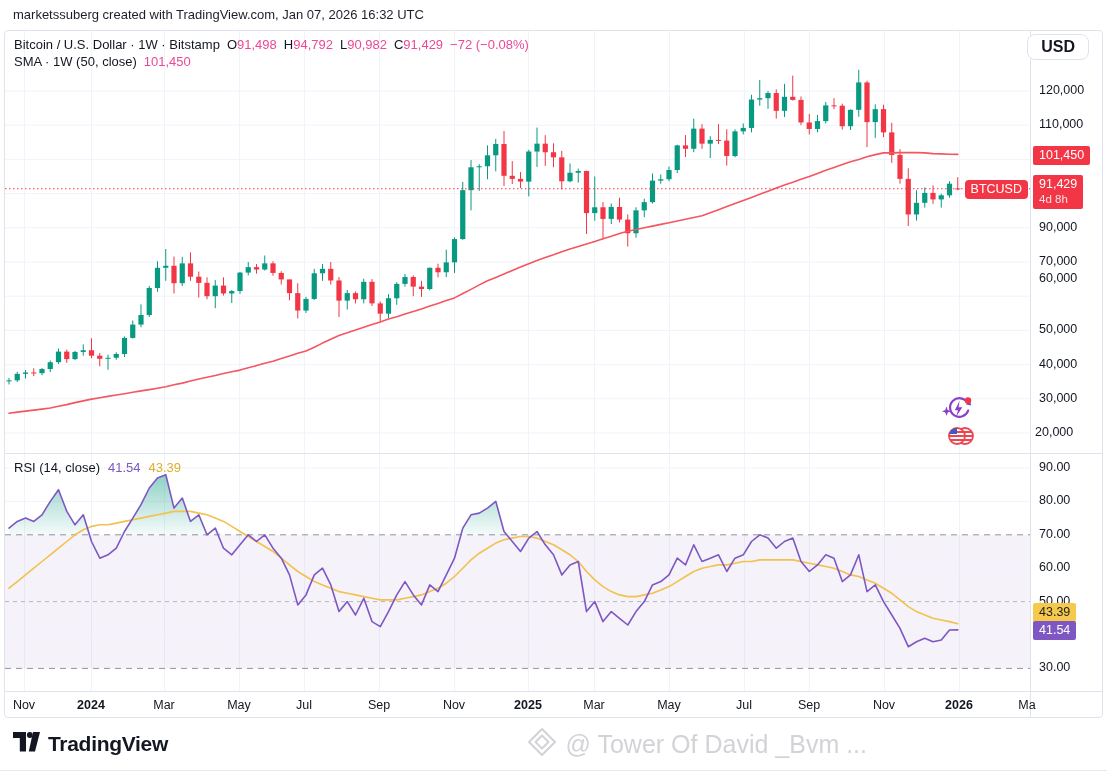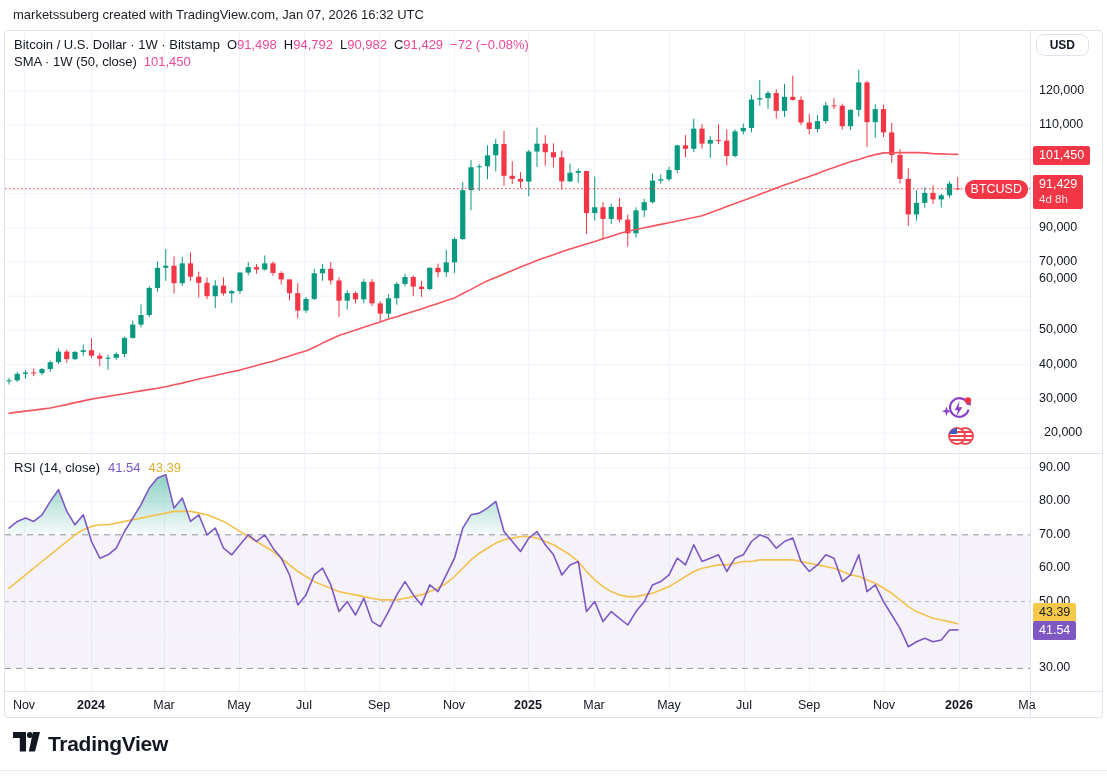--- a/index.html
+++ b/index.html
@@ -15,32 +15,32 @@
   .time-sep { left:0; top:660px; width:1099px; height:1px; }
   .axis-sep { left:1025px; top:0; width:1px; height:688px; }
   .legend { position:absolute; left:9px; top:5px; z-index:5; font-size:13px; color:#131722; }
   .legend-row { height:17px; line-height:17px; white-space:nowrap; }
   .legend-row .pair { margin-left:7px; }
   .red { color:#ec4899; }
   .rsi-legend { position:absolute; left:9px; top:429px; z-index:5; font-size:13px; color:#131722; white-space:nowrap; }
   .rsi-val { color:#7e57c2; margin-left:8px; }
   .rsi-ma-val { color:#dfae2e; margin-left:8px; }
   .usd-btn { position:absolute; top:3px; right:13px; z-index:6; padding:3px 13px;
-    border:1px solid #e0e3eb; border-radius:8px; font-size:12px; font-weight:600; color:#131722;
+    border:1px solid #e0e3eb; border-radius:8px; font-size:16px; font-weight:600; color:#131722;
     background:#fff; cursor:pointer; }
   .axis-zone { position:absolute; z-index:2; }
   .price-axis-zone { left:1026px; top:0; width:73px; height:660px; }
   .time-axis-zone { left:0; top:661px; width:1099px; height:27px; }
   .axis-label { position:absolute; font-size:12.5px; color:#131722; white-space:nowrap; }
   .tag { position:absolute; z-index:3; background:#f23645; color:#fff; font-size:12.5px;
     padding:2px 6px; border-radius:2px; line-height:15px; white-space:nowrap; }
   .sma-tag { left:1028px; top:115px; }
   .price-tag { left:1028px; top:144px; text-align:left; }
   .price-tag .countdown { color:rgba(255,255,255,.85); font-size:11.5px; }
-  .btc-flag { right:74px; top:149px; border-radius:9px; }
+  .btc-flag { right:74px; top:149px; border-radius:4px; }
   .rsi-ma-tag { left:1028px; top:572px; background:#f7c94b; color:#1c1e27; }
   .rsi-tag { left:1028px; top:590px; background:#7e57c2; }
   .event-icons { position:absolute; z-index:2; }
   .footer { position:absolute; left:0; top:718px; width:879px; height:52px;
     display:flex; align-items:center; justify-content:space-between; padding:0 12px 0 13px; }
   .logo-group { display:flex; align-items:center; gap:8px; }
   .logo-text { font-size:21px; font-weight:700; letter-spacing:-0.3px; color:#131722; }
   .watermark-group { display:flex; align-items:center; gap:8px; color:#d2d3d7; }
   .watermark-text { font-size:25px; }
   .bottom-line { position:absolute; left:0; top:770px; width:1107px; height:1px; background:#e8e8ea; }
@@ -353,21 +353,21 @@
 
     <div class="axis-zone price-axis-zone" id="price-axis">
         <div class="axis-label" style="left: 8px; top: 52px;">120,000</div>
         <div class="axis-label" style="left: 8px; top: 86.2px;">110,000</div>
         <div class="axis-label" style="left: 8px; top: 188.8px;">90,000</div>
         <div class="axis-label" style="left: 8px; top: 223px;">70,000</div>
         <div class="axis-label" style="left: 8px; top: 240px;">60,000</div>
         <div class="axis-label" style="left: 8px; top: 291.4px;">50,000</div>
         <div class="axis-label" style="left: 8px; top: 325.6px;">40,000</div>
         <div class="axis-label" style="left: 8px; top: 359.8px;">30,000</div>
-        <div class="axis-label" style="left: 13px; top: 394px;">20,000</div>
+        <div class="axis-label" style="left: 4px; top: 394px;">20,000</div>
         <div class="axis-label" style="left: 8px; top: 429px;">90.00</div>
         <div class="axis-label" style="left: 8px; top: 462.4px;">80.00</div>
         <div class="axis-label" style="left: 8px; top: 495.8px;">70.00</div>
         <div class="axis-label" style="left: 8px; top: 529.2px;">60.00</div>
         <div class="axis-label" style="left: 8px; top: 562.6px;">50.00</div>
         <div class="axis-label" style="left: 8px; top: 596px;">40.00</div>
         <div class="axis-label" style="left: 8px; top: 629.4px;">30.00</div>
       </div>
     <div class="axis-zone time-axis-zone" id="time-axis">
         <div class="axis-label" style="left: 19px; top: 6px; transform: translateX(-50%);">Nov</div>
@@ -437,16 +437,25 @@
       <span>
         <svg width="27" height="20" viewBox="0 0 27 20">
           <rect x="0" y="0" width="13" height="6" fill="#131722"></rect>
           <rect x="6.8" y="0" width="6.2" height="19.5" fill="#131722"></rect>
           <circle cx="16.8" cy="3" r="2.9" fill="#131722"></circle>
           <polygon points="20,0 27,0 22,19.5 15.8,19.5" fill="#131722"></polygon>
         </svg>
       </span>
       <span class="logo-text">TradingView</span>
     </div>
+    <div class="watermark-group">
+      <span>
+        <svg width="32" height="32" viewBox="0 0 32 32">
+          <polygon points="16,3 29,16 16,29 3,16" fill="none" stroke="#d2d3d7" stroke-width="2" stroke-linejoin="round"></polygon>
+          <polygon points="16,9.5 22.5,16 16,22.5 9.5,16" fill="none" stroke="#d2d3d7" stroke-width="2" stroke-linejoin="round"></polygon>
+        </svg>
+      </span>
+      <span class="watermark-text">@ Tower Of David _Bvm ...</span>
+    </div>
   </div>
 
   <div class="bottom-line"></div>
 </div>
 
 </body></html>

